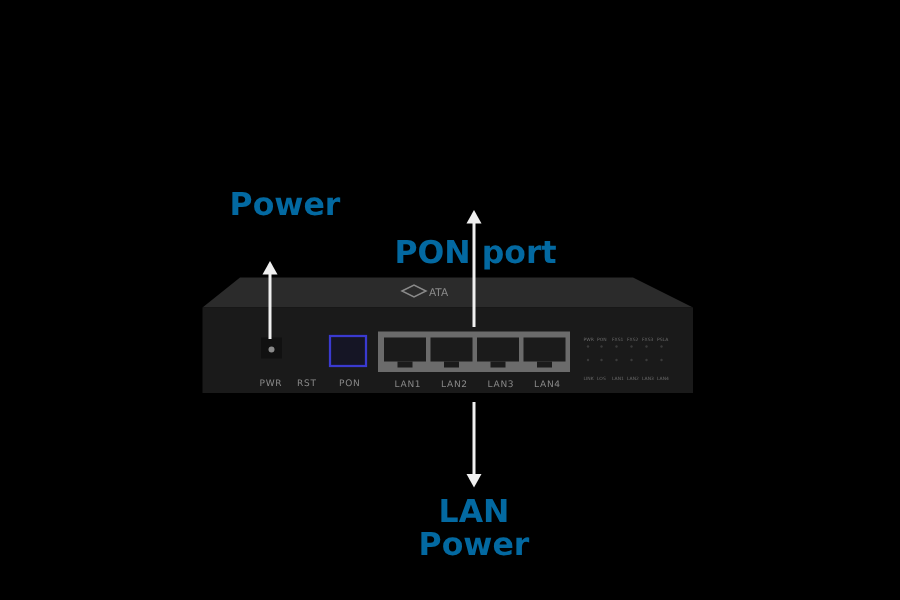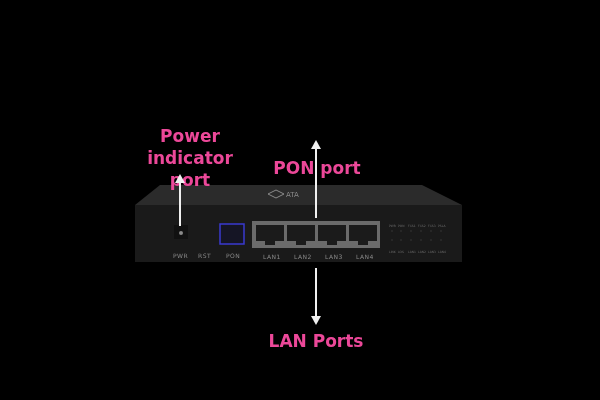--- a/index.html
+++ b/index.html
@@ -1,17 +1,17 @@
 <!DOCTYPE html>
 <html><head>
 <meta charset="utf-8">
 <style>
   html, body { margin:0; padding:0; }
   body { width:600px; height:400px; background:#000; position:relative; overflow:hidden; font-family:"DejaVu Sans", sans-serif; }
-  .label { position:absolute; color:#ec4899; font-weight:bold; text-align:center; line-height:22px; font-size:17px; }
+  .label { position:absolute; color:#0369a1; font-weight:bold; text-align:center; line-height:22px; font-size:21px; }
   .arrow-line { position:absolute; width:2px; background:#f0f0f0; }
   .arrow-up, .arrow-down { position:absolute; width:0; height:0; border-left:5px solid transparent; border-right:5px solid transparent; }
   .arrow-up { border-bottom:9px solid #f0f0f0; }
   .arrow-down { border-top:9px solid #f0f0f0; }
   .device-svg { position:absolute; left:0; top:0; }
   .port-label { position:absolute; color:#8a8a8a; font-size:6px; letter-spacing:0.5px; font-family:"DejaVu Sans", sans-serif; }
   .led-label { position:absolute; color:#6a6a6a; font-size:3px; font-family:"DejaVu Sans", sans-serif; }
 </style>
 </head>
 <body>
@@ -82,24 +82,23 @@
 <span class="led-label" style="left:438px;top:224px;">PSLA</span>
 <span class="led-label" style="left:389px;top:250px;">LINK</span>
 <span class="led-label" style="left:398px;top:250px;">LOS</span>
 <span class="led-label" style="left:408px;top:250px;">LAN1</span>
 <span class="led-label" style="left:418px;top:250px;">LAN2</span>
 <span class="led-label" style="left:428px;top:250px;">LAN3</span>
 <span class="led-label" style="left:438px;top:250px;">LAN4</span>
 
 <div class="label" style="left:130px;top:125px;width:120px;">
   <div>Power</div>
-  <div>indicator port</div>
 </div>
 <div class="arrow-up" style="left:175px;top:174px;"></div>
 <div class="arrow-line" style="left:179px;top:182px;height:44px;"></div>
 
 <div class="label" style="left:262px;top:115px;width:110px;margin-top:42px;">PON port</div>
 <div class="arrow-up" style="left:311px;top:140px;"></div>
 <div class="arrow-line" style="left:315px;top:148px;height:70px;"></div>
 
 <div class="arrow-line" style="left:315px;top:268px;height:48px;"></div>
 <div class="arrow-down" style="left:311px;top:316px;"></div>
-<div class="label" style="left:255px;top:330px;width:122px;">LAN Ports</div>
+<div class="label" style="left:255px;top:330px;width:122px;">LAN Power</div>
 
 </body></html>

